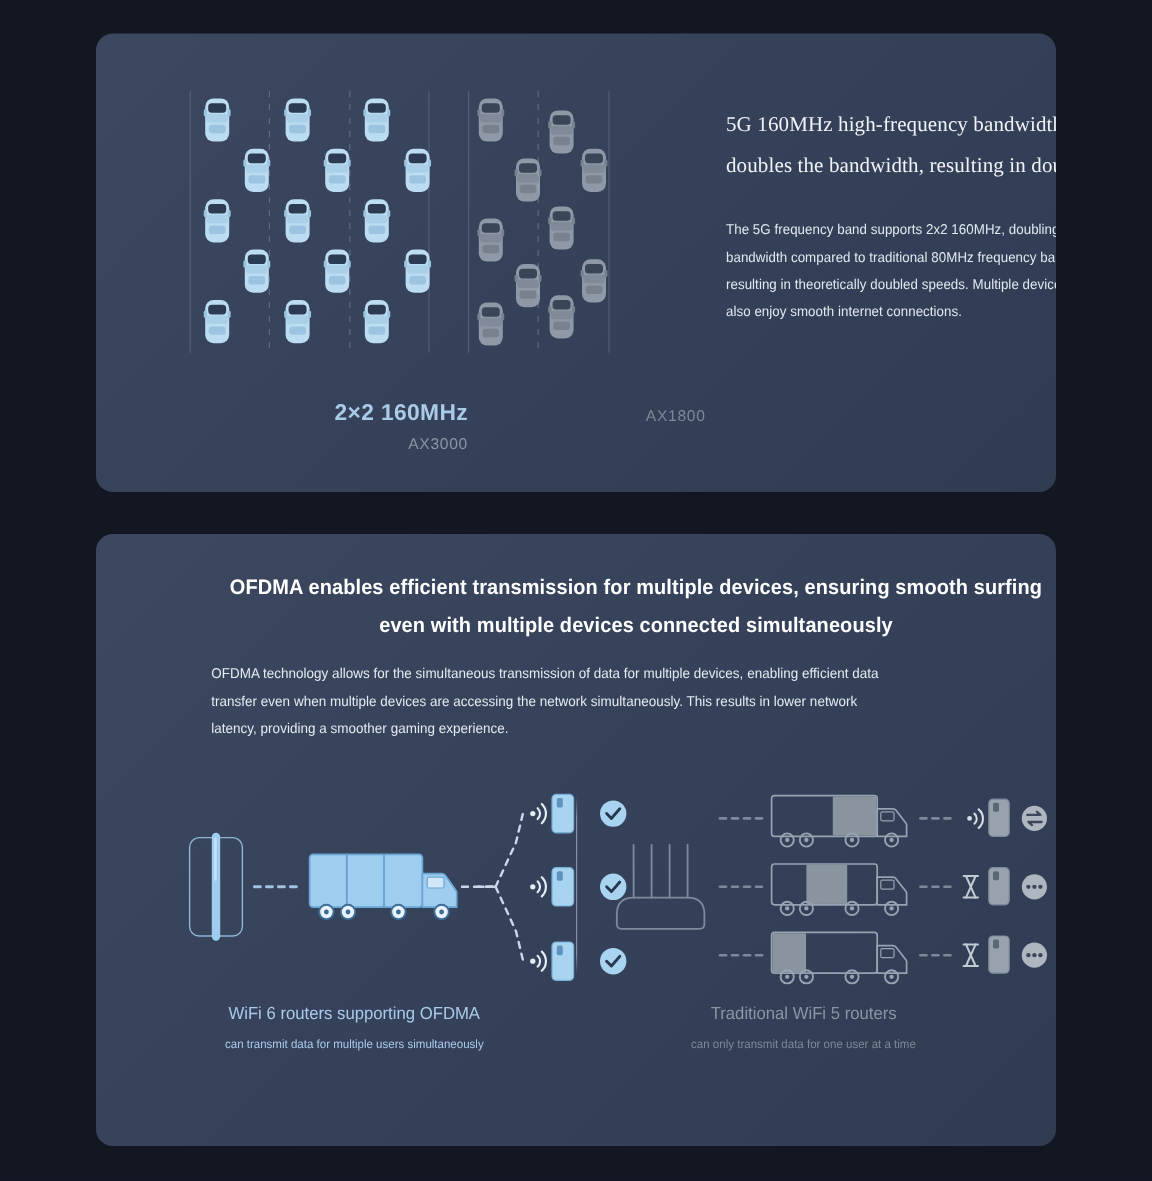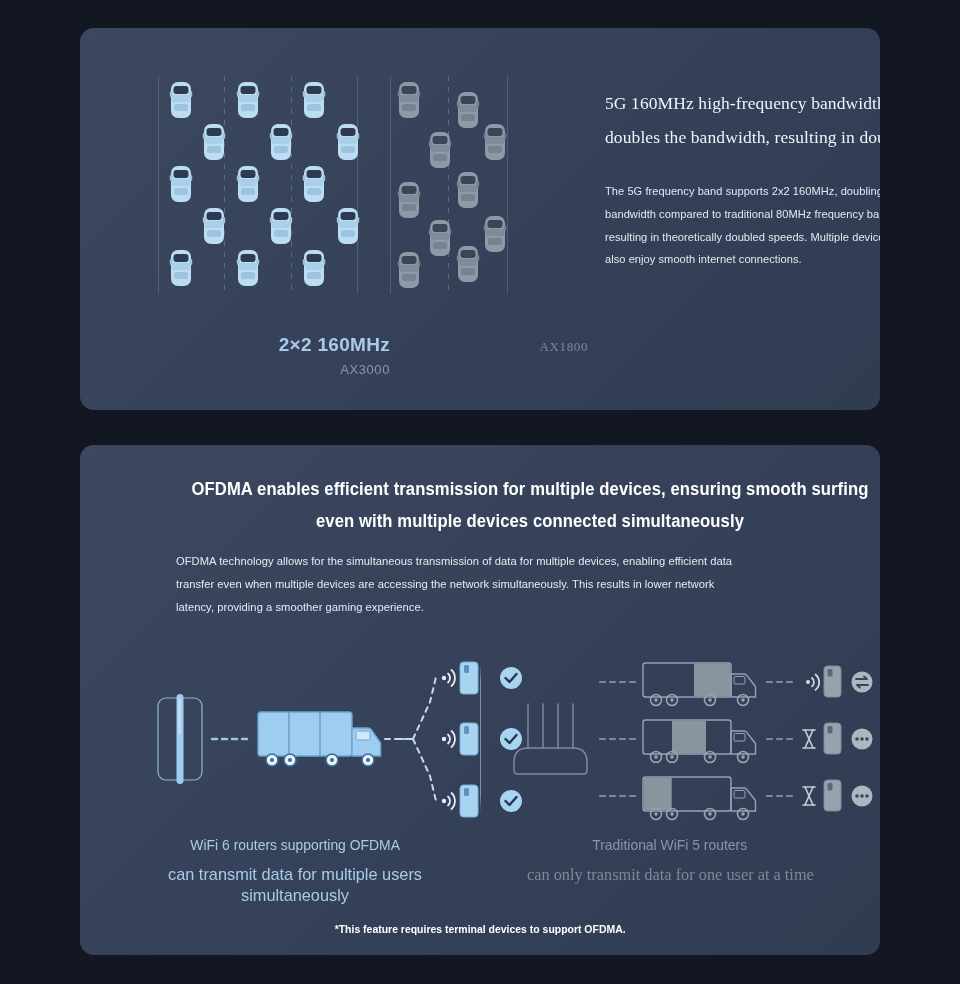--- a/index.html
+++ b/index.html
@@ -63,21 +63,21 @@
     letter-spacing: 0.3px;
     line-height: 1.2;
   }
   .std-sub {
     font-size: 13px;
     letter-spacing: 0.6px;
     margin-top: 5px;
   }
   .accent  { color: #a9cbe8; }
   .muted   { color: #8b95a4; }
-  .muted2  { color: #7e8896; font-family: Liberation Serif, serif; }
+  .muted2  { color: #7e8896; }
 
   
   .bw-text { position: absolute; left: 525px; top: 58px; width: 345px; }
 
   .serif-head {
     font-family: "Liberation Serif", "DejaVu Serif", serif;
     font-size: 17.5px;
     color: #f0f3f7;
     line-height: 1.95;
     letter-spacing: 0.1px;
@@ -126,21 +126,21 @@
     left: 400px; top: 14px;
     width: 1px; height: 148px;
     background: linear-gradient(to bottom, rgba(190,212,236,0) 0%, rgba(190,212,236,0.55) 12%, rgba(190,212,236,0.55) 88%, rgba(190,212,236,0) 100%);
   }
 
   .caption-row { position: absolute; top: 392px; width: 688px; height: 60px; }
   .cap { position: absolute; text-align: center; }
   #cap-left  { left: 25px;  width: 380px; }
   #cap-right { left: 400px; width: 380px; }
   .cap-title { font-size: 14.5px; line-height: 1.2; }
-  .cap-sub   { font-size: 17px; margin-top: 11px; line-height: 1.2; }
+  .cap-sub   { font-size: 10px; margin-top: 11px; line-height: 1.2; }
   .cap-title span, .cap-sub span { display: inline-block; transform: scaleX(0.96); }
 
   #ofdma-footnote {
     left: 0; top: 478px; width: 800px; text-align: center;
     position: absolute; font-size: 11px; color: #ffffff; font-weight: bold;
   }
   #ofdma-footnote span { display: inline-block; transform: scaleX(0.95); }
 
   svg { display: block; overflow: visible; }
 </style>
@@ -509,18 +509,15 @@
       <div class="cap" id="cap-left">
         <div class="cap-title accent"><span>WiFi 6 routers supporting OFDMA</span></div>
         <div class="cap-sub accent"><span>can transmit data for multiple users simultaneously</span></div>
       </div>
       <div class="cap" id="cap-right">
         <div class="cap-title muted"><span>Traditional WiFi 5 routers</span></div>
         <div class="cap-sub muted2"><span>can only transmit data for one user at a time</span></div>
       </div>
     </div>
 
-    <div id="ofdma-footnote">
-      <span>*This feature requires terminal devices to support OFDMA.</span>
-    </div>
   </div>
 
 </div>
 
 </body></html>

